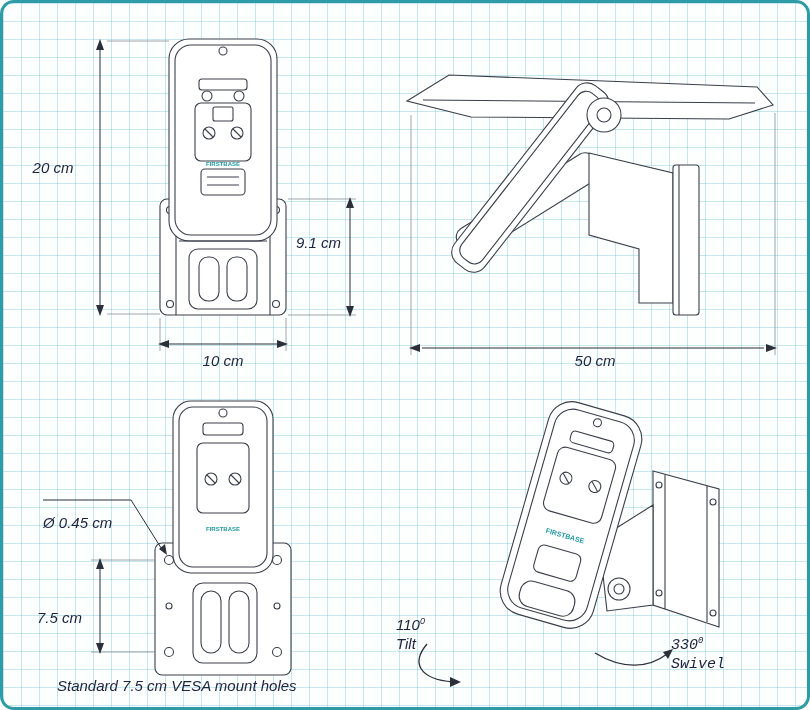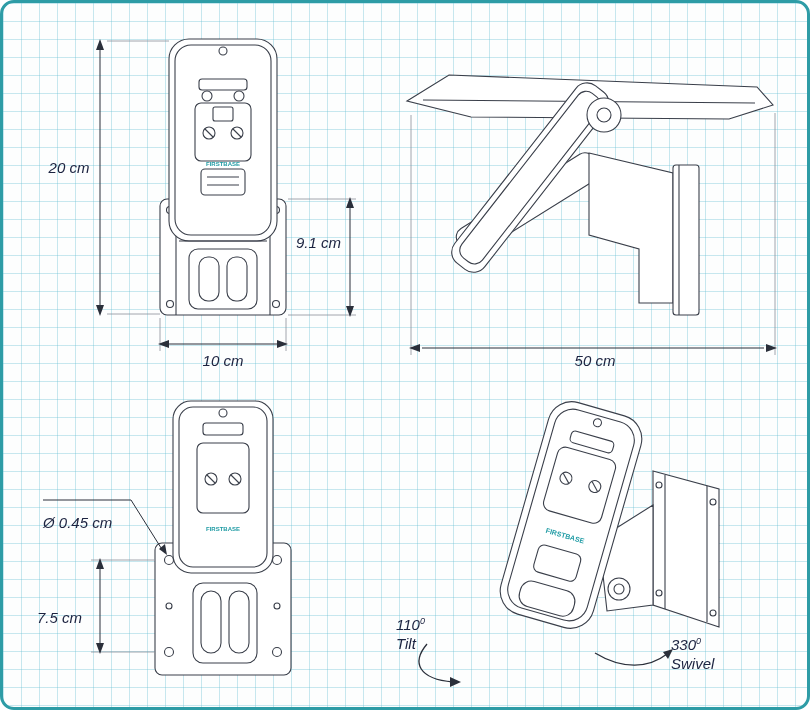--- a/index.html
+++ b/index.html
@@ -191,36 +191,37 @@
     </g>
 
     <g stroke="#2a2f3a" stroke-width="1.3" fill="none">
       <path d="M424,641 C408,660 416,676 450,679"></path>
       <polygon points="458,679 447,674 447,684" fill="#2a2f3a" stroke="none"></polygon>
       <path d="M592,650 C620,667 646,665 664,651"></path>
       <polygon points="670,646 660,649 665,656" fill="#2a2f3a" stroke="none"></polygon>
     </g>
   </svg>
 
-  <div class="dim-label center" style="left:18px;top:156px;width:64px;margin-left:16px;">20 cm</div>
+  <div class="dim-label center" style="left:18px;top:156px;width:64px;">20 cm</div>
 
   <div class="dim-label" style="left:293px;top:231px;">9.1 cm</div>
 
   <div class="dim-label center" style="left:180px;top:349px;width:80px;">10 cm</div>
 
   <div class="dim-label center" style="left:552px;top:349px;width:80px;">50 cm</div>
 
   <div class="dim-label" style="left:40px;top:479px;margin-top:32px;">Ø 0.45 cm</div>
 
   <div class="dim-label" style="left:34px;top:594px;margin-top:12px;">7.5 cm</div>
 
+  <div class="caption" style="left:54px;top:674px;">Standard 7.5 cm VESA mount holes</div>
 
   <div class="dim-label" style="left:393px;top:613px;">
     <span>110</span><sup>0</sup><br>
     <span>Tilt</span>
   </div>
 
-  <div class="dim-label" style="left:668px;top:633px;">
+  <div class="dim-label" style="left:668px;top:633px;font-family:Liberation Mono, monospace;">
     <span>330</span><sup>0</sup><br>
     <span>Swivel</span>
   </div>
 
 </div>
 
 </body></html>

